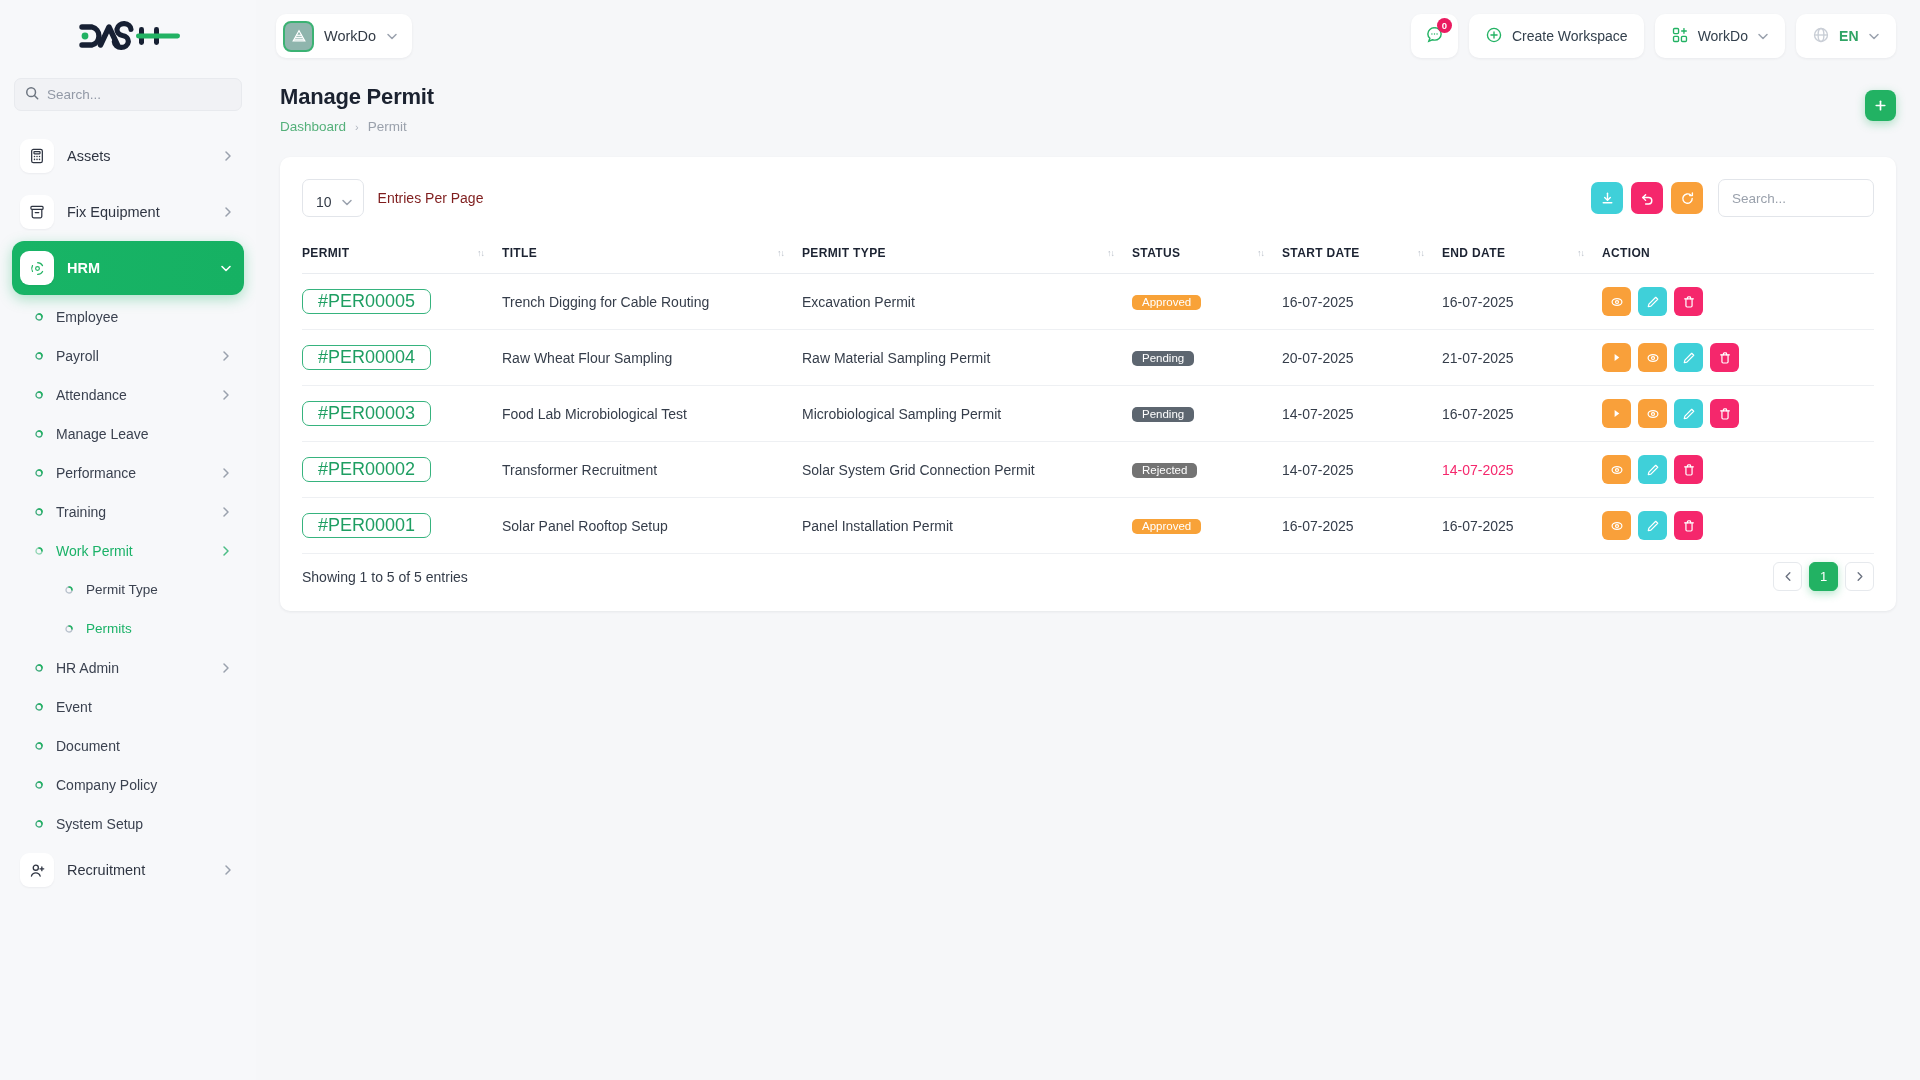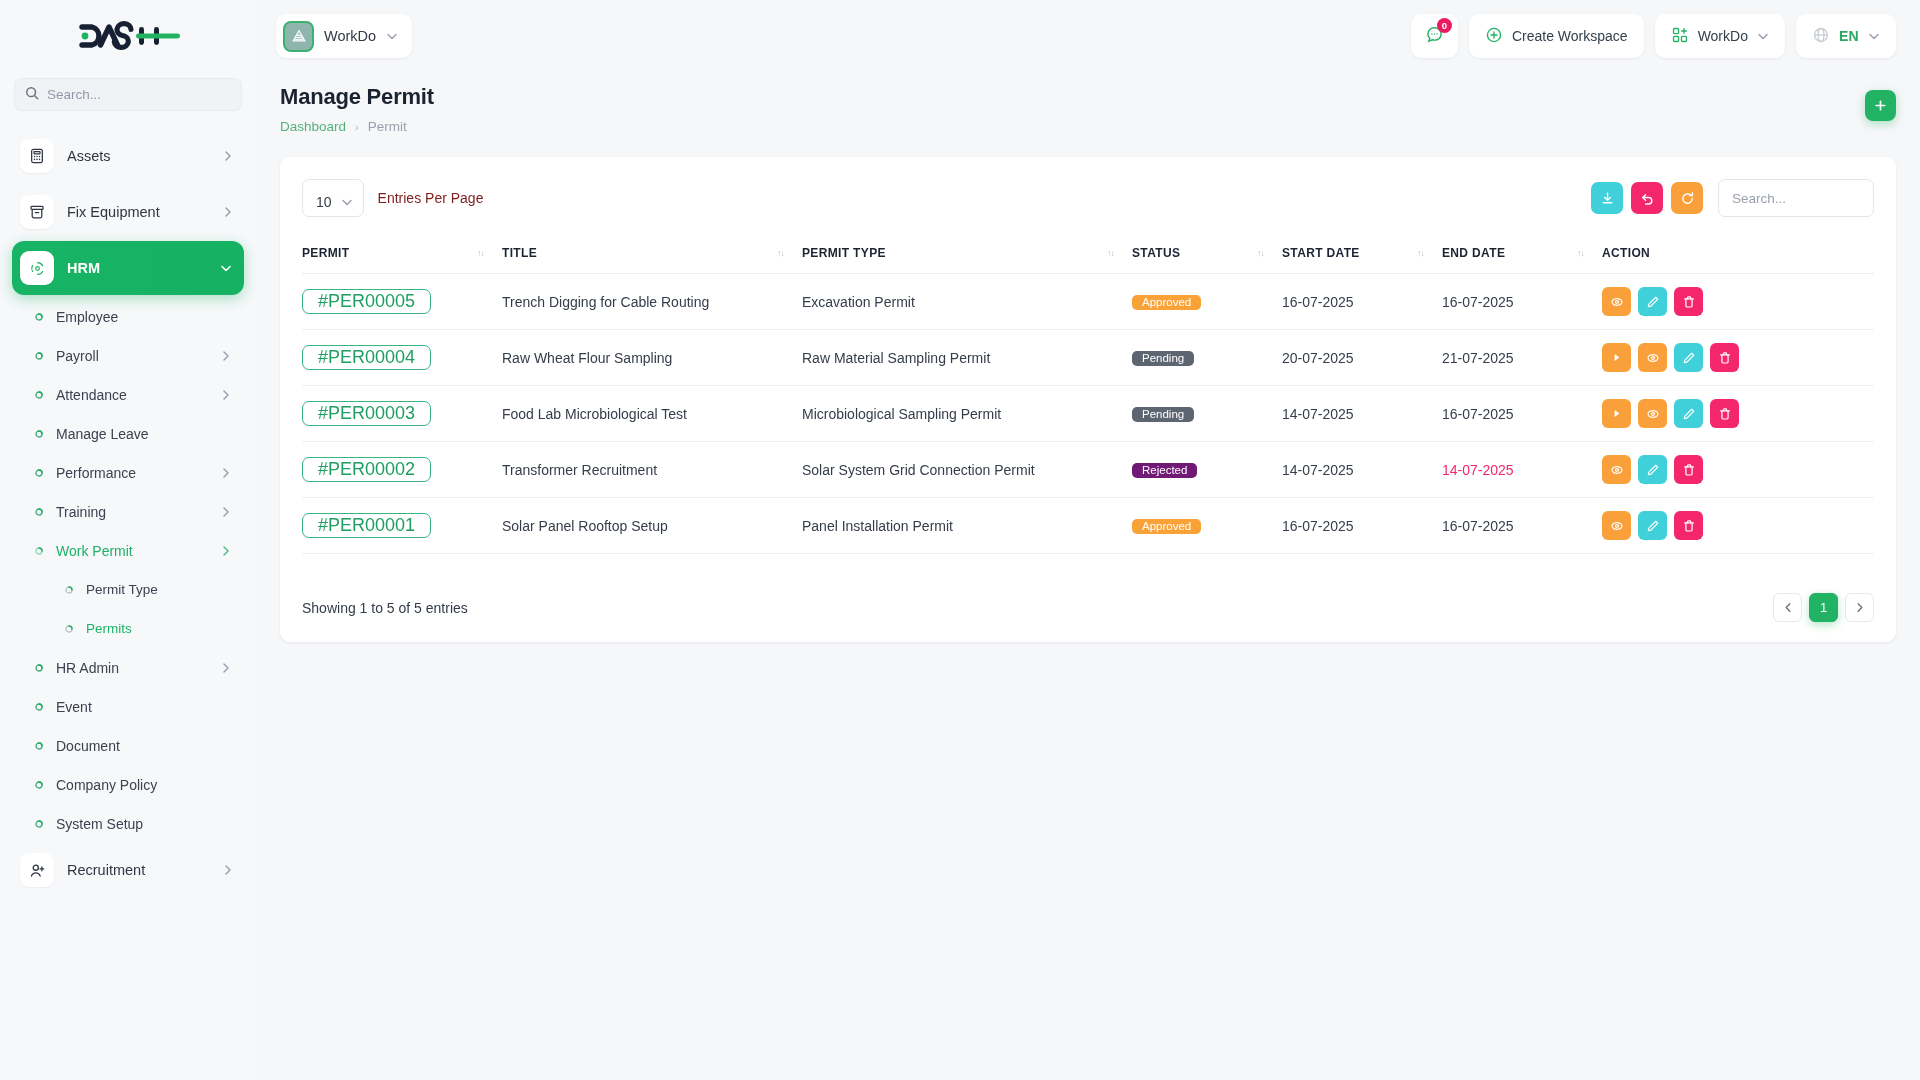--- a/index.html
+++ b/index.html
@@ -199,34 +199,34 @@
     background: #fff;
     cursor: pointer;
   }
   .badge {
     display: inline-flex; align-items: center; justify-content: center;
     height: 15px; border-radius: 5px; padding: 0 10px;
     color: #fff; font-size: 11.5px; font-weight: 400;
   }
   .badge.approved { background: #f8a238; }
   .badge.pending  { background: #5d6670; }
-  .badge.rejected { background: #701a75; }
+  .badge.rejected { background: #737373; }
   .date-danger { color: #f5276c; }
 
   .actions { display: flex; gap: 7px; }
   .abtn {
     width: 29px; height: 29px; border-radius: 6px;
     display: flex; align-items: center; justify-content: center;
     cursor: pointer;
   }
   .abtn.orange { background: #f9a03a; }
   .abtn.cyan { background: #3fd0d9; }
   .abtn.pink { background: #f5276c; }
 
-  .card-foot { display: flex; align-items: center; margin-top: 39px; }
+  .card-foot { display: flex; align-items: center; margin-top: 8px; }
   .showing { font-size: 14px; color: #343c49; }
   .pager { margin-left: auto; display: flex; gap: 7px; }
   .pg {
     min-width: 29px; height: 29px; border-radius: 6px;
     border: 1px solid #e6e9ed; background: #fff;
     display: flex; align-items: center; justify-content: center;
     font-size: 13px; color: #6b7280; cursor: pointer;
   }
   .pg.active {
     background: #22b263; border-color: #22b263; color: #fff;

